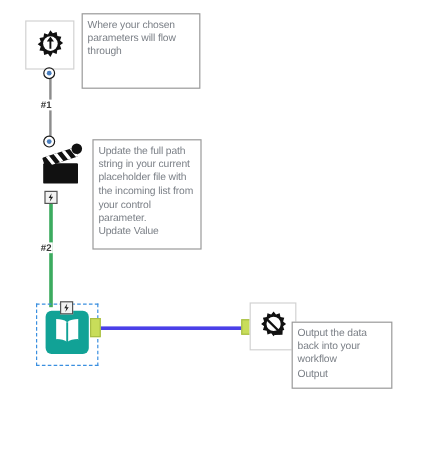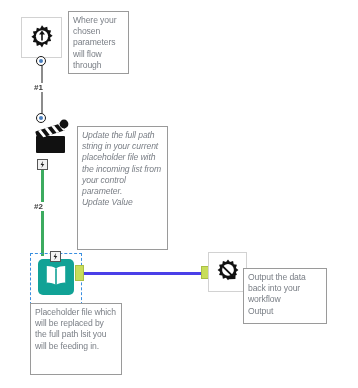--- a/index.html
+++ b/index.html
@@ -128,63 +128,62 @@
   <div class="tool framed" style="left:21px; top:17px; width:41px; height:41px;">
     <svg width="32" height="32" viewBox="0 0 32 32">
       <path fill="#111111" d="M16 3.2l2.0 2.6 3.2-1.1 0.6 3.3 3.3 0.6-1.1 3.2 2.6 2.0-2.6 2.0 1.1 3.2-3.3 0.6-0.6 3.3-3.2-1.1L16 25.4l-2.0-2.6-3.2 1.1-0.6-3.3-3.3-0.6 1.1-3.2L5.4 14.8l2.6-2.0-1.1-3.2 3.3-0.6 0.6-3.3 3.2 1.1z"></path>
       <circle cx="16" cy="14.3" r="6.1" fill="#ffffff"></circle>
       <path fill="#111111" d="M15.2 18.6h1.6v-6.1h2.2L16 8.5l-3.0 4.0h2.2z"></path>
     </svg>
   </div>
 
   <div class="port port-round" style="left:36px; top:56px; width:10px; height:10px;"></div>
 
-  <div class="note" style="left:68px; top:11px; width:61px; height:63px;">Where your chosen parameters will flow through</div>
+  <div class="note" style="left:68px; top:11px; width:99px; height:63px;">Where your chosen parameters will flow through</div>
 
   <div class="tool" style="left:30px; top:117px; width:44px; height:40px;">
     <svg width="42" height="38" viewBox="0 0 42 38">
       <rect x="5" y="18" width="29" height="17" rx="1" fill="#111111"></rect>
       <g transform="rotate(-18 19 14)">
         <rect x="5" y="9" width="29" height="8" rx="1" fill="#111111"></rect>
         <path d="M8 9l3 8h3l-3-8zM15 9l3 8h3l-3-8zM22 9l3 8h3l-3-8zM29 9l3 8h2.5l-3-8z" fill="#ffffff"></path>
       </g>
       <circle cx="33" cy="6" r="4.4" fill="#111111"></circle>
     </svg>
   </div>
 
   <div class="port port-round" style="left:36px; top:113px; width:10px; height:10px;"></div>
 
   <div class="port port-square" style="left:37px; top:159px; width:11px; height:11px;">
     <svg class="bolt" viewBox="0 0 11 11">
       <path d="M6.2 1.2L3.1 6.0h2.1l-1.0 3.9 3.5-5.0H5.4z" fill="#222222"></path>
     </svg>
   </div>
 
-  <div class="note" style="left:77px; top:126px; width:91px; height:124px;font-style:italic;">Update the full path string in your current placeholder file with the incoming list from your control parameter.
+  <div class="note" style="left:77px; top:116px; width:91px; height:92px;">Update the full path string in your current placeholder file with the incoming list from your control parameter.
 Update Value</div>
 
   <div class="selection" style="left:30px; top:253px; width:52px; height:52px;"></div>
   <div class="tool" style="left:36px; top:257px; width:40px; height:40px;">
     <svg width="38" height="38" viewBox="0 0 38 38">
       <rect x="1" y="1" width="36" height="36" rx="5" fill="#11a296"></rect>
       <path d="M19 10.5c-2.6-2.0-5.6-2.6-9.2-2.6v17.4c3.6 0 6.6 0.7 9.2 2.6 2.6-1.9 5.6-2.6 9.2-2.6V7.9c-3.6 0-6.6 0.6-9.2 2.6z" fill="#ffffff"></path>
       <path d="M19 10.5v17.4" stroke="#11a296" stroke-width="1.6" fill="none"></path>
       <path d="M9.8 25.3c3.6 0 6.6 0.7 9.2 2.6 2.6-1.9 5.6-2.6 9.2-2.6" stroke="#11a296" stroke-width="1.4" fill="none"></path>
     </svg>
   </div>
 
   <div class="port port-square" style="left:50px; top:251px; width:11px; height:11px;">
     <svg class="bolt" viewBox="0 0 11 11">
       <path d="M6.2 1.2L3.1 6.0h2.1l-1.0 3.9 3.5-5.0H5.4z" fill="#222222"></path>
     </svg>
   </div>
 
   <div class="port port-chip" style="left:75px; top:265px; width:9px; height:16px;"></div>
 
-  <div class="note" style="left:30px; top:303px; width:92px; height:72px;">Placeholder file which will be replaced by the full path lsit you will be feeding in.</div>
 
   <div class="port port-chip" style="left:201px; top:266px; width:9px; height:13px;"></div>
   <div class="tool framed" style="left:208px; top:252px; width:39px; height:40px;">
     <svg width="32" height="32" viewBox="0 0 32 32">
       <path fill="#111111" d="M16 3.5l2.0 2.5 3.1-1.0 0.6 3.2 3.2 0.6-1.0 3.1 2.5 2.0-2.5 2.0 1.0 3.1-3.2 0.6-0.6 3.2-3.1-1.0L16 24.3l-2.0-2.5-3.1 1.0-0.6-3.2-3.2-0.6 1.0-3.1L5.6 13.9l2.5-2.0-1.0-3.1 3.2-0.6 0.6-3.2 3.1 1.0z"></path>
       <circle cx="16" cy="13.9" r="5.9" fill="#ffffff"></circle>
       <path fill="#111111" d="M11.2 9.4l10.4 10.4 0.1-3.6 2.0 0.1-0.3 6.6-6.6 0.3-0.1-2.0 3.6-0.1L9.8 10.8z"></path>
     </svg>
   </div>
 

